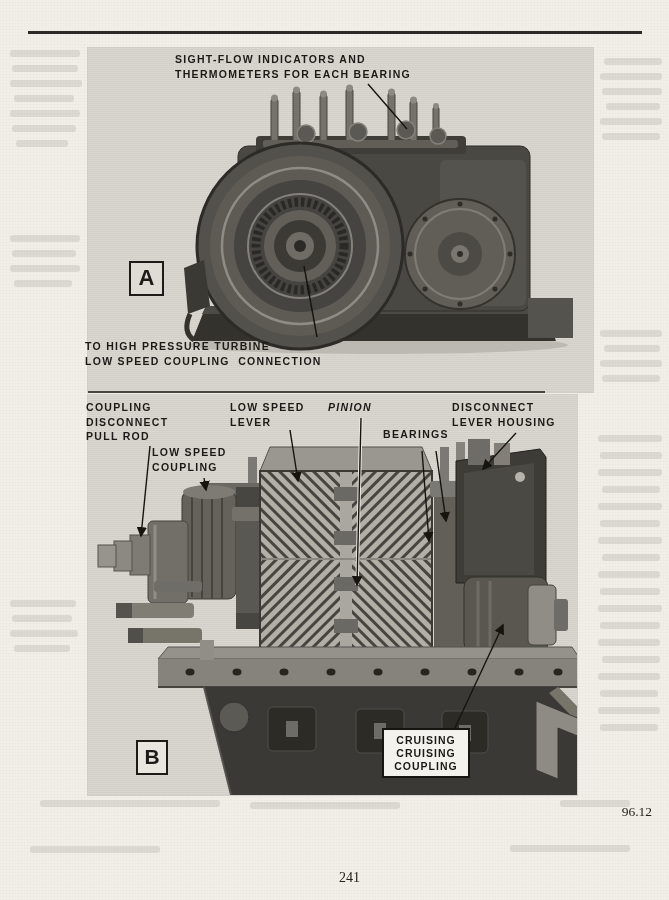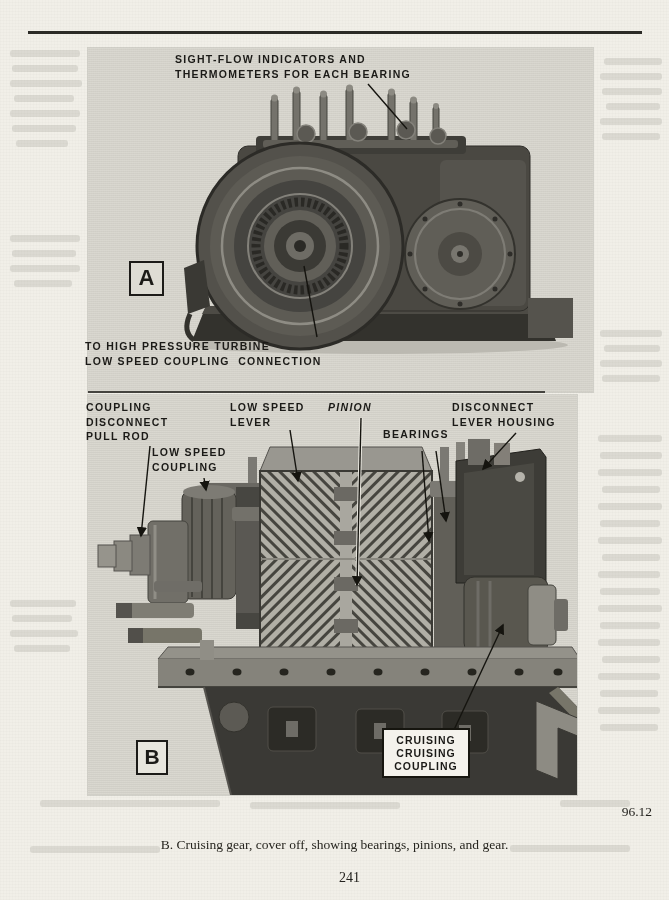--- a/index.html
+++ b/index.html
@@ -296,21 +296,20 @@
     <div>COUPLING</div>
   </div>
   <div class="panel-box box-b">B</div>
   <div class="ctc-box">
     <div>CRUISING</div>
     <div>CRUISING</div>
     <div>COUPLING</div>
   </div>
 
   <div class="fig-code">96.12</div>
-  <div class="caption cap2">B. Cruising gear, cover off, showing bearings, pinions, and gear.</div>
   <div class="page-num">241</div>
 
   <div id="bleed">
       <div class="bleed" style="left: 10px; top: 50px; width: 70px;"></div>
       <div class="bleed" style="left: 12px; top: 65px; width: 66px;"></div>
       <div class="bleed" style="left: 10px; top: 80px; width: 72px;"></div>
       <div class="bleed" style="left: 14px; top: 95px; width: 60px;"></div>
       <div class="bleed" style="left: 10px; top: 110px; width: 70px;"></div>
       <div class="bleed" style="left: 12px; top: 125px; width: 64px;"></div>
       <div class="bleed" style="left: 16px; top: 140px; width: 52px;"></div>

